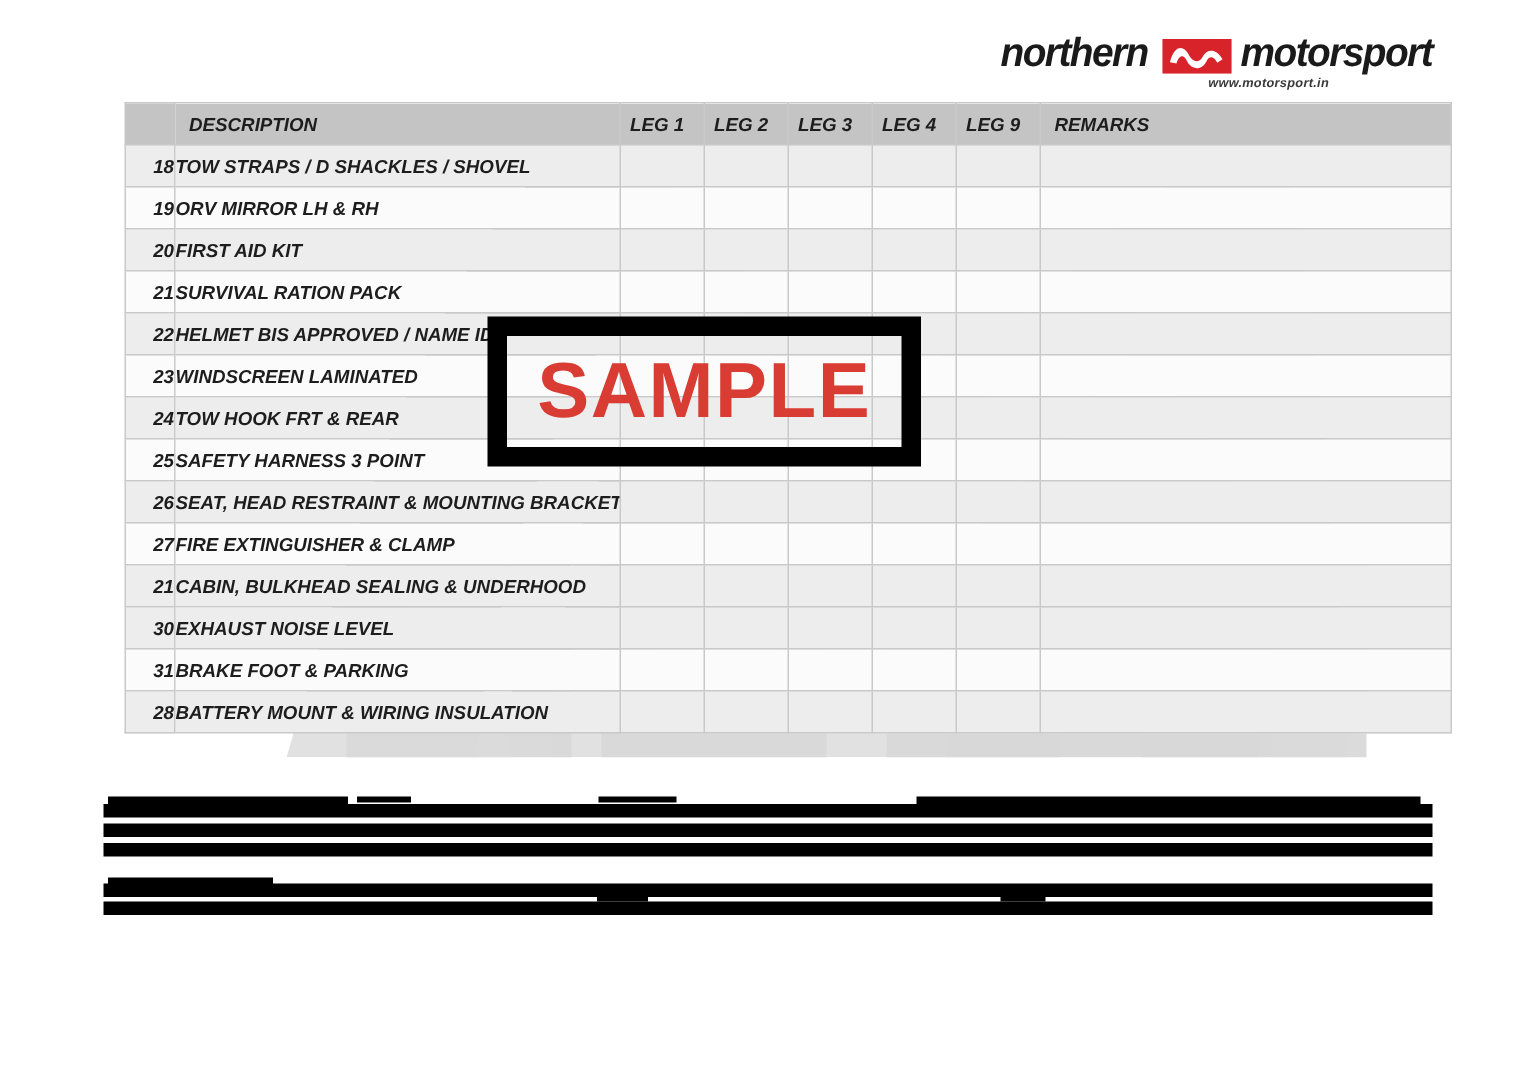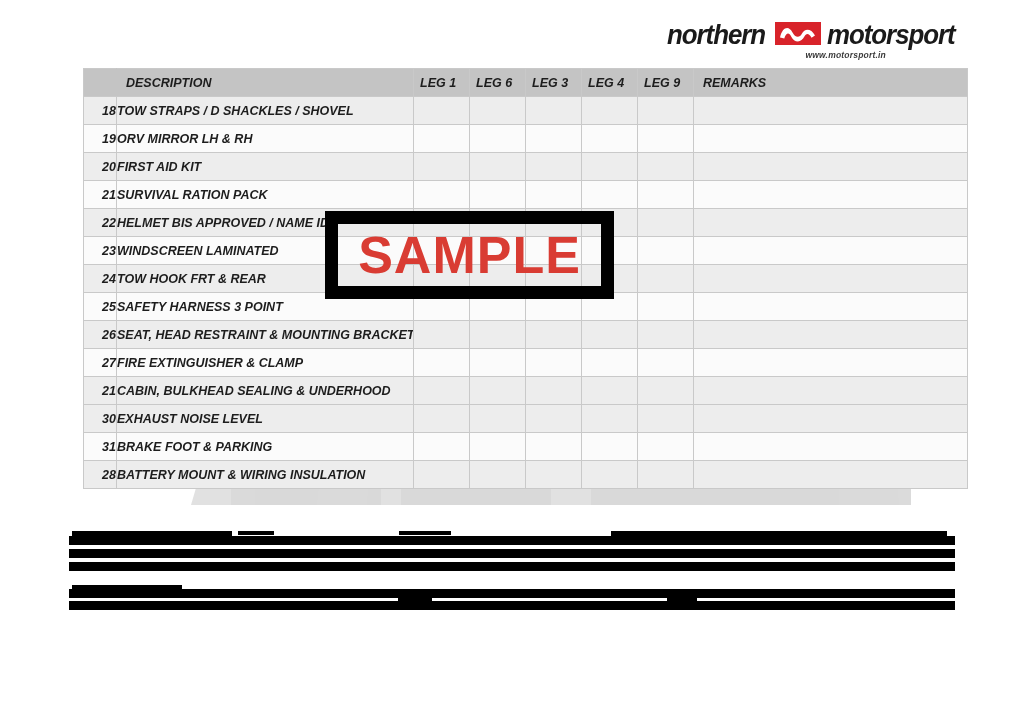--- a/index.html
+++ b/index.html
@@ -27,21 +27,21 @@
     position: absolute;
     top: 22px;
     right: 64px;
     display: flex;
     flex-direction: column;
     align-items: flex-end;
     line-height: 1;
   }
   .brand-row {
     display: flex;
-    align-items: flex-start;
+    align-items: flex-end;
     gap: 6px;
     margin-left: 18px;
   }
   .brand-word {
     font-family: "Liberation Sans", sans-serif;
     font-size: 27px;
     font-weight: bold;
     font-style: italic;
     letter-spacing: -1.1px;
     color: #1a1a1a;
@@ -143,21 +143,21 @@
     overflow: hidden;
   }
   td.cell { }
 
   
   .sample-stamp {
     position: absolute;
     left: 325px;
     top: 211px;
     width: 289px;
-    height: 88px;
+    height: 100px;
     border: 13px solid #000000;
     box-sizing: border-box;
     display: flex;
     align-items: center;
     justify-content: center;
     z-index: 5;
     background: transparent;
   }
   .sample-stamp .txt {
     font-family: "Liberation Sans", sans-serif;
@@ -249,21 +249,21 @@
       <thead>
         <tr>
           <th class="h-num"></th>
           <th>
             <span class="lbl">DESCRIPTION</span>
           </th>
           <th class="h-leg">
             <span class="lbl">LEG 1</span>
           </th>
           <th class="h-leg">
-            <span class="lbl">LEG 6</span>
+            <span class="lbl">LEG 2</span>
           </th>
           <th class="h-leg">
             <span class="lbl">LEG 3</span>
           </th>
           <th class="h-leg">
             <span class="lbl">LEG 4</span>
           </th>
           <th class="h-leg">
             <span class="lbl">LEG 9</span>
           </th>

